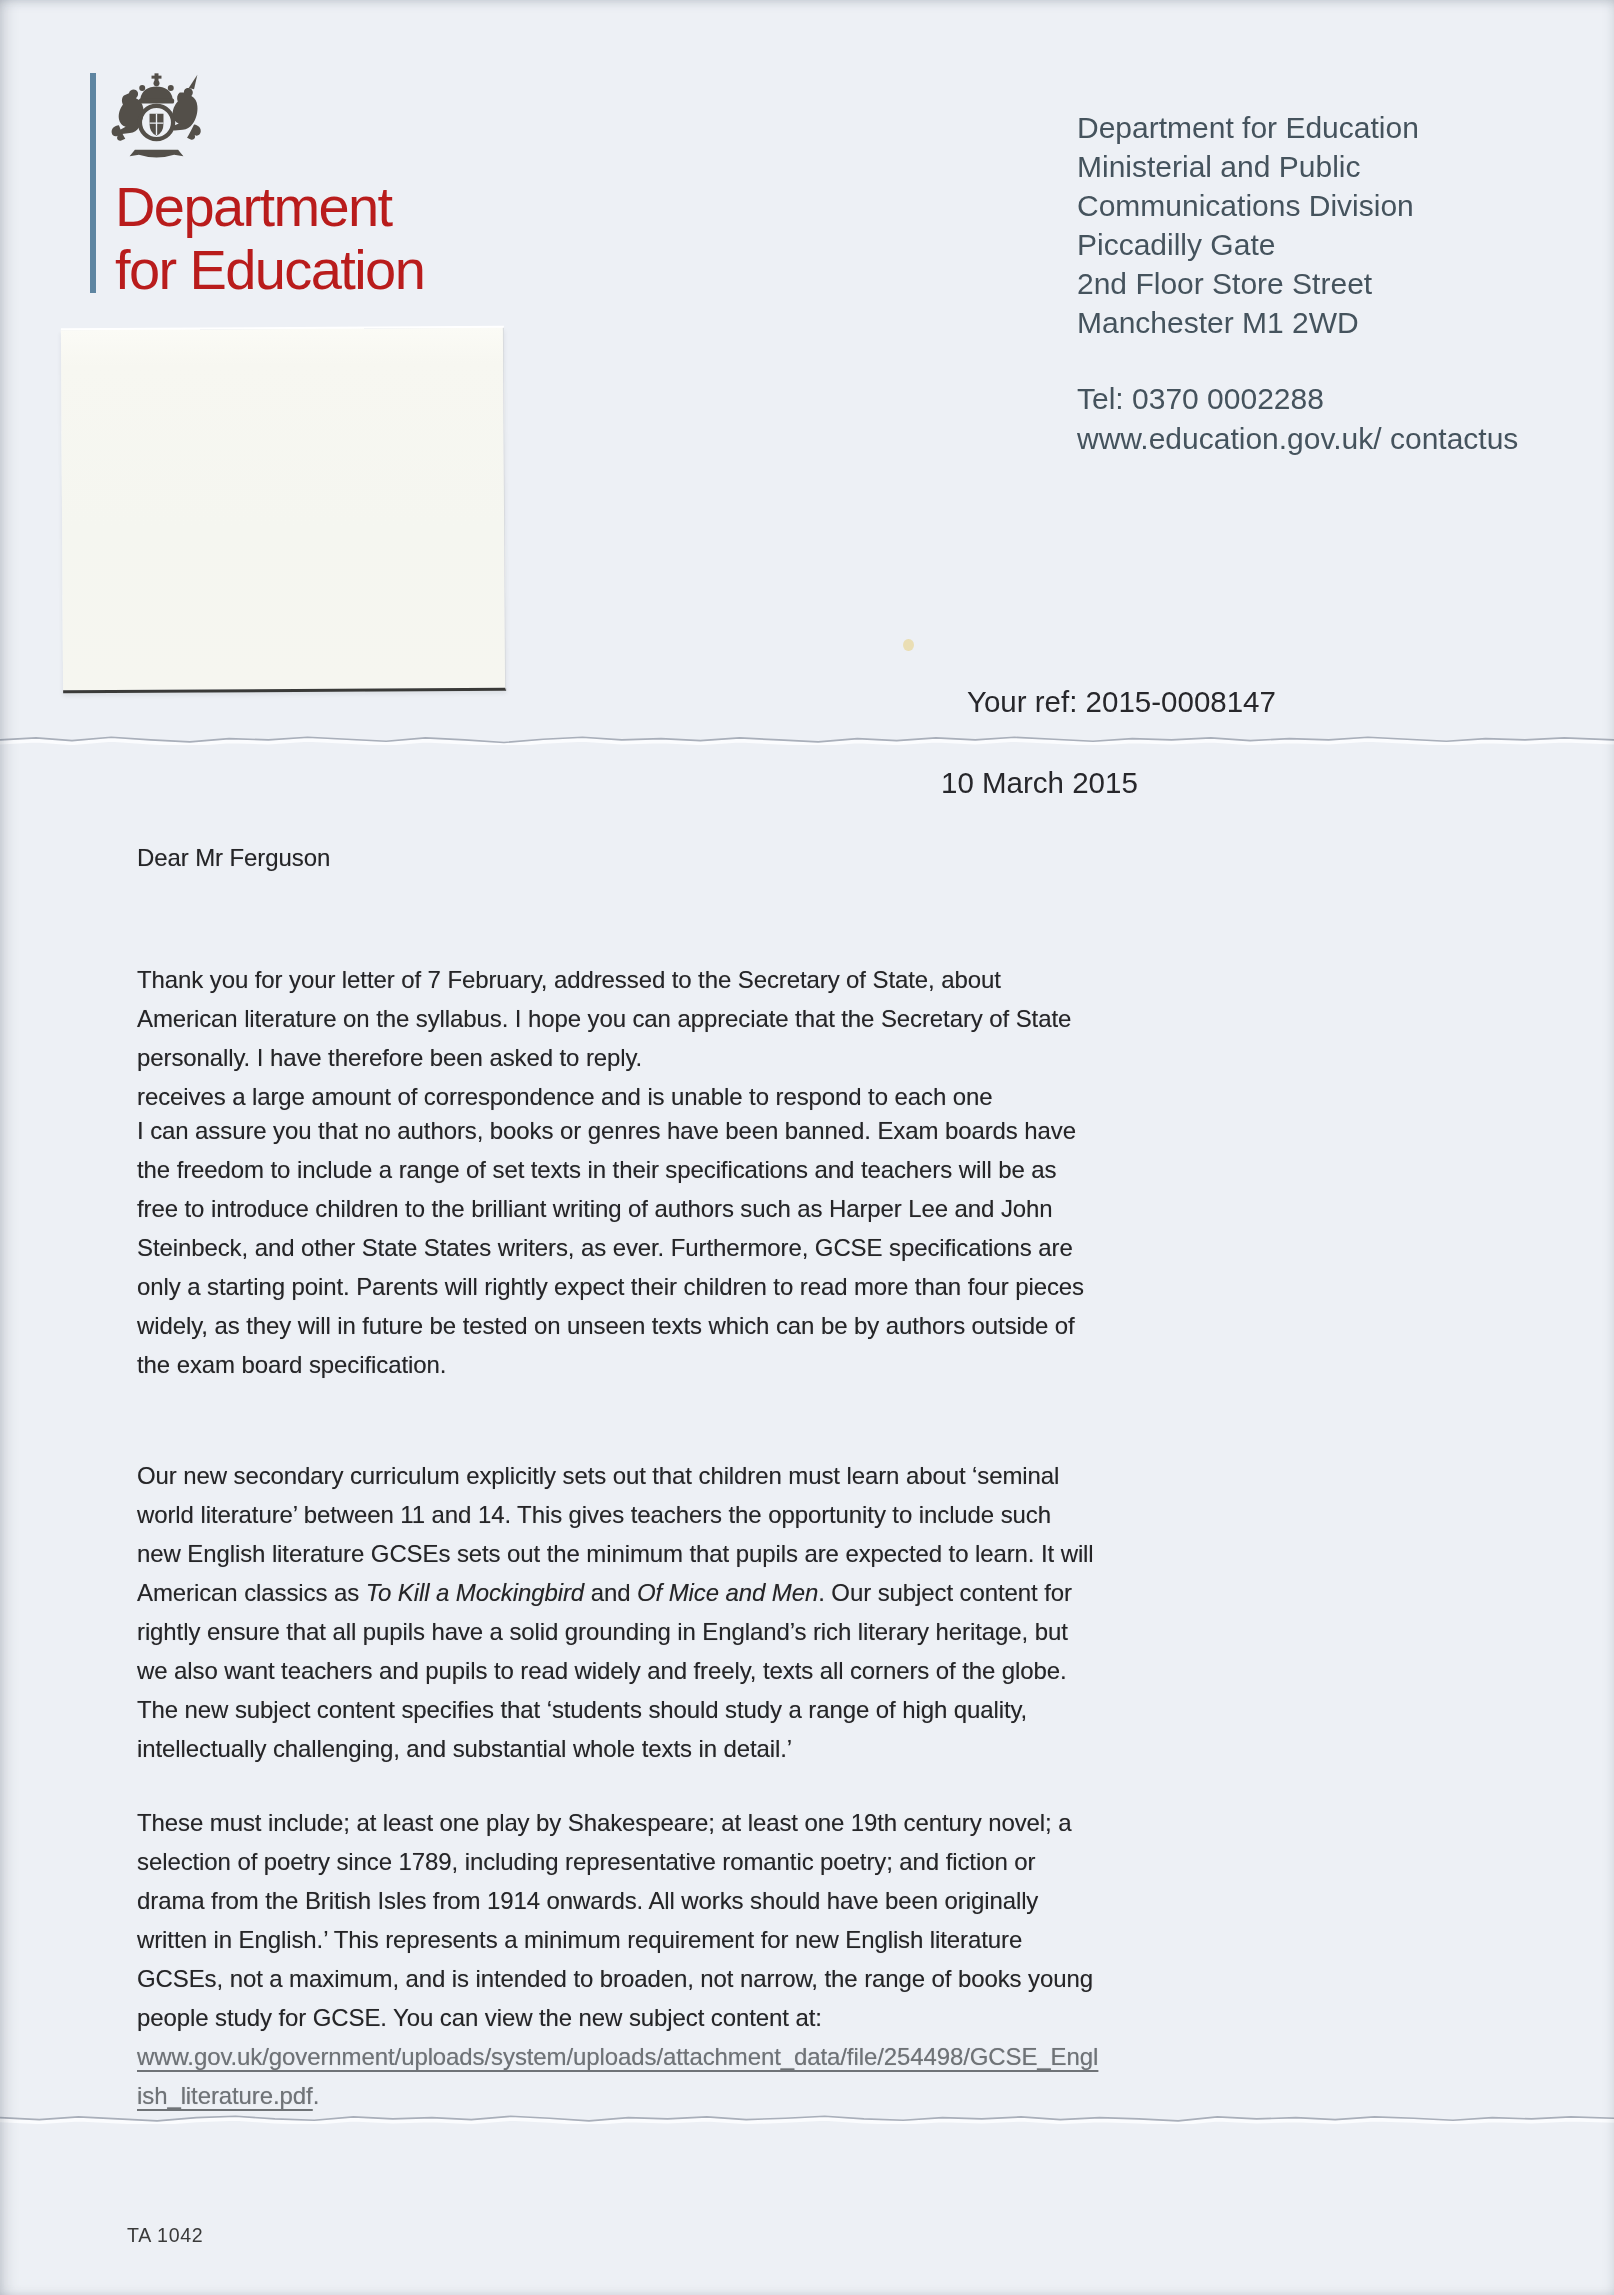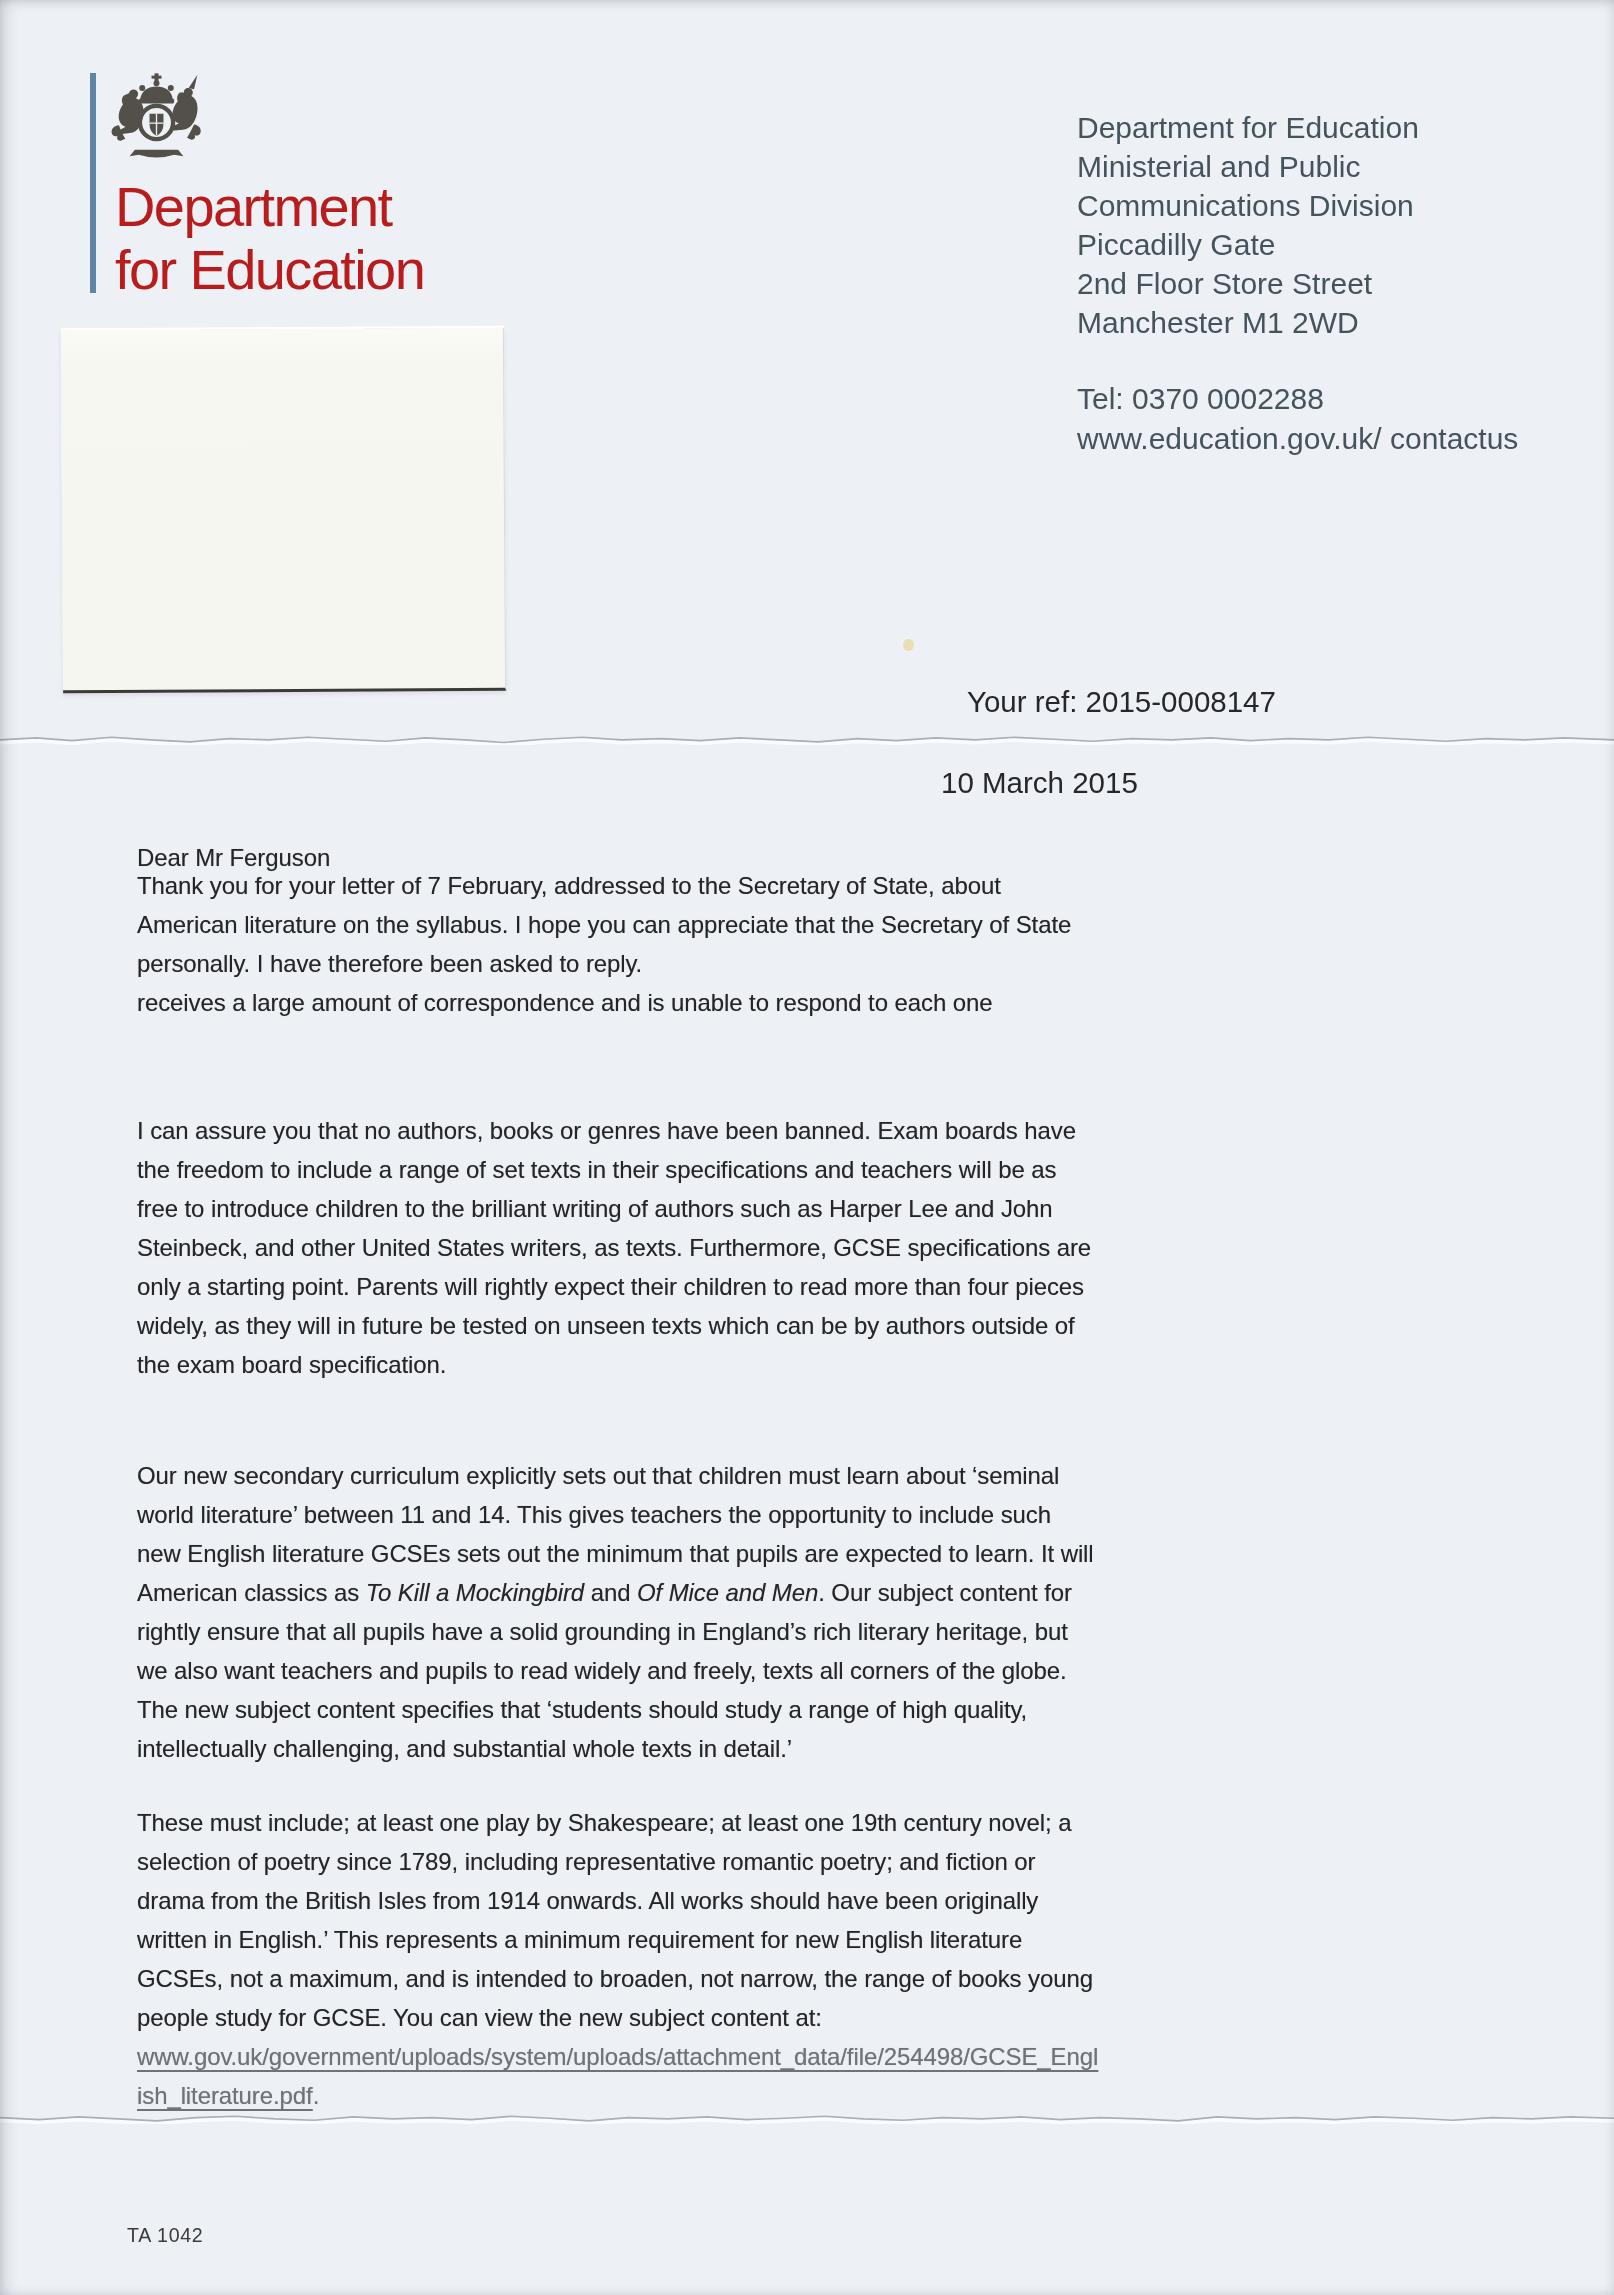--- a/index.html
+++ b/index.html
@@ -113,32 +113,32 @@
 
 <svg class="tear" style="top:734px" viewBox="0 0 2466 16" preserveAspectRatio="none">
   <polyline points="0,9 55,6 110,10 170,5 230,9 290,12 350,7 410,9 470,5 530,8 590,11 650,6 710,9 770,13 830,8 890,5 950,9 1010,7 1070,10 1130,6 1190,9 1250,12 1310,7 1370,10 1430,6 1490,9 1550,5 1610,8 1670,11 1730,7 1790,9 1850,6 1910,10 1970,7 2030,9 2090,5 2150,8 2210,11 2270,7 2330,9 2390,6 2466,9" fill="none" stroke="#fbfcfe" stroke-width="6" transform="translate(0,4)" stroke-linejoin="round"></polyline>
   <polyline points="0,9 55,6 110,10 170,5 230,9 290,12 350,7 410,9 470,5 530,8 590,11 650,6 710,9 770,13 830,8 890,5 950,9 1010,7 1070,10 1130,6 1190,9 1250,12 1310,7 1370,10 1430,6 1490,9 1550,5 1610,8 1670,11 1730,7 1790,9 1850,6 1910,10 1970,7 2030,9 2090,5 2150,8 2210,11 2270,7 2330,9 2390,6 2466,9" fill="none" stroke="#a9afba" stroke-width="2.5" stroke-linejoin="round"></polyline>
 </svg>
 
 <div class="body-block" style="top:838px">
   <div class="ln">Dear Mr Ferguson</div>
 </div>
 
-<div class="body-block" style="top:866px">
+<div class="body-block" style="top:960px">
     <div class="ln">Thank you for your letter of 7 February, addressed to the Secretary of State, about</div>
     <div class="ln">American literature on the syllabus. I hope you can appreciate that the Secretary of State</div>
     <div class="ln">personally. I have therefore been asked to reply.</div>
     <div class="ln">receives a large amount of correspondence and is unable to respond to each one</div>
   </div>
 
 <div class="body-block" style="top:1111px">
     <div class="ln">I can assure you that no authors, books or genres have been banned. Exam boards have</div>
     <div class="ln">the freedom to include a range of set texts in their specifications and teachers will be as</div>
     <div class="ln">free to introduce children to the brilliant writing of authors such as Harper Lee and John</div>
-    <div class="ln">Steinbeck, and other United States writers, as texts. Furthermore, GCSE specifications are</div>
+    <div class="ln">Steinbeck, and other State States writers, as ever. Furthermore, GCSE specifications are</div>
     <div class="ln">only a starting point. Parents will rightly expect their children to read more than four pieces</div>
     <div class="ln">widely, as they will in future be tested on unseen texts which can be by authors outside of</div>
     <div class="ln">the exam board specification.</div>
   </div>
 
 <div class="body-block" style="top:1456px">
     <div class="ln">Our new secondary curriculum explicitly sets out that children must learn about ‘seminal</div>
     <div class="ln">world literature’ between 11 and 14. This gives teachers the opportunity to include such</div>
     <div class="ln">new English literature GCSEs sets out the minimum that pupils are expected to learn. It will</div>
     <div class="ln">American classics as <i>To Kill a Mockingbird</i> and <i>Of Mice and Men</i>. Our subject content for</div>

